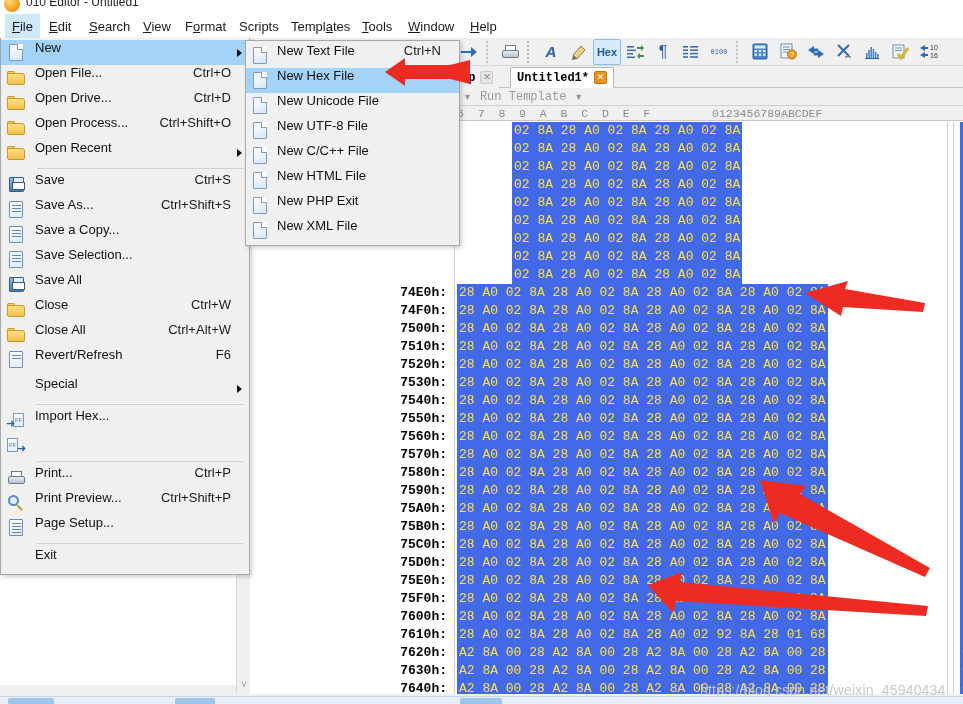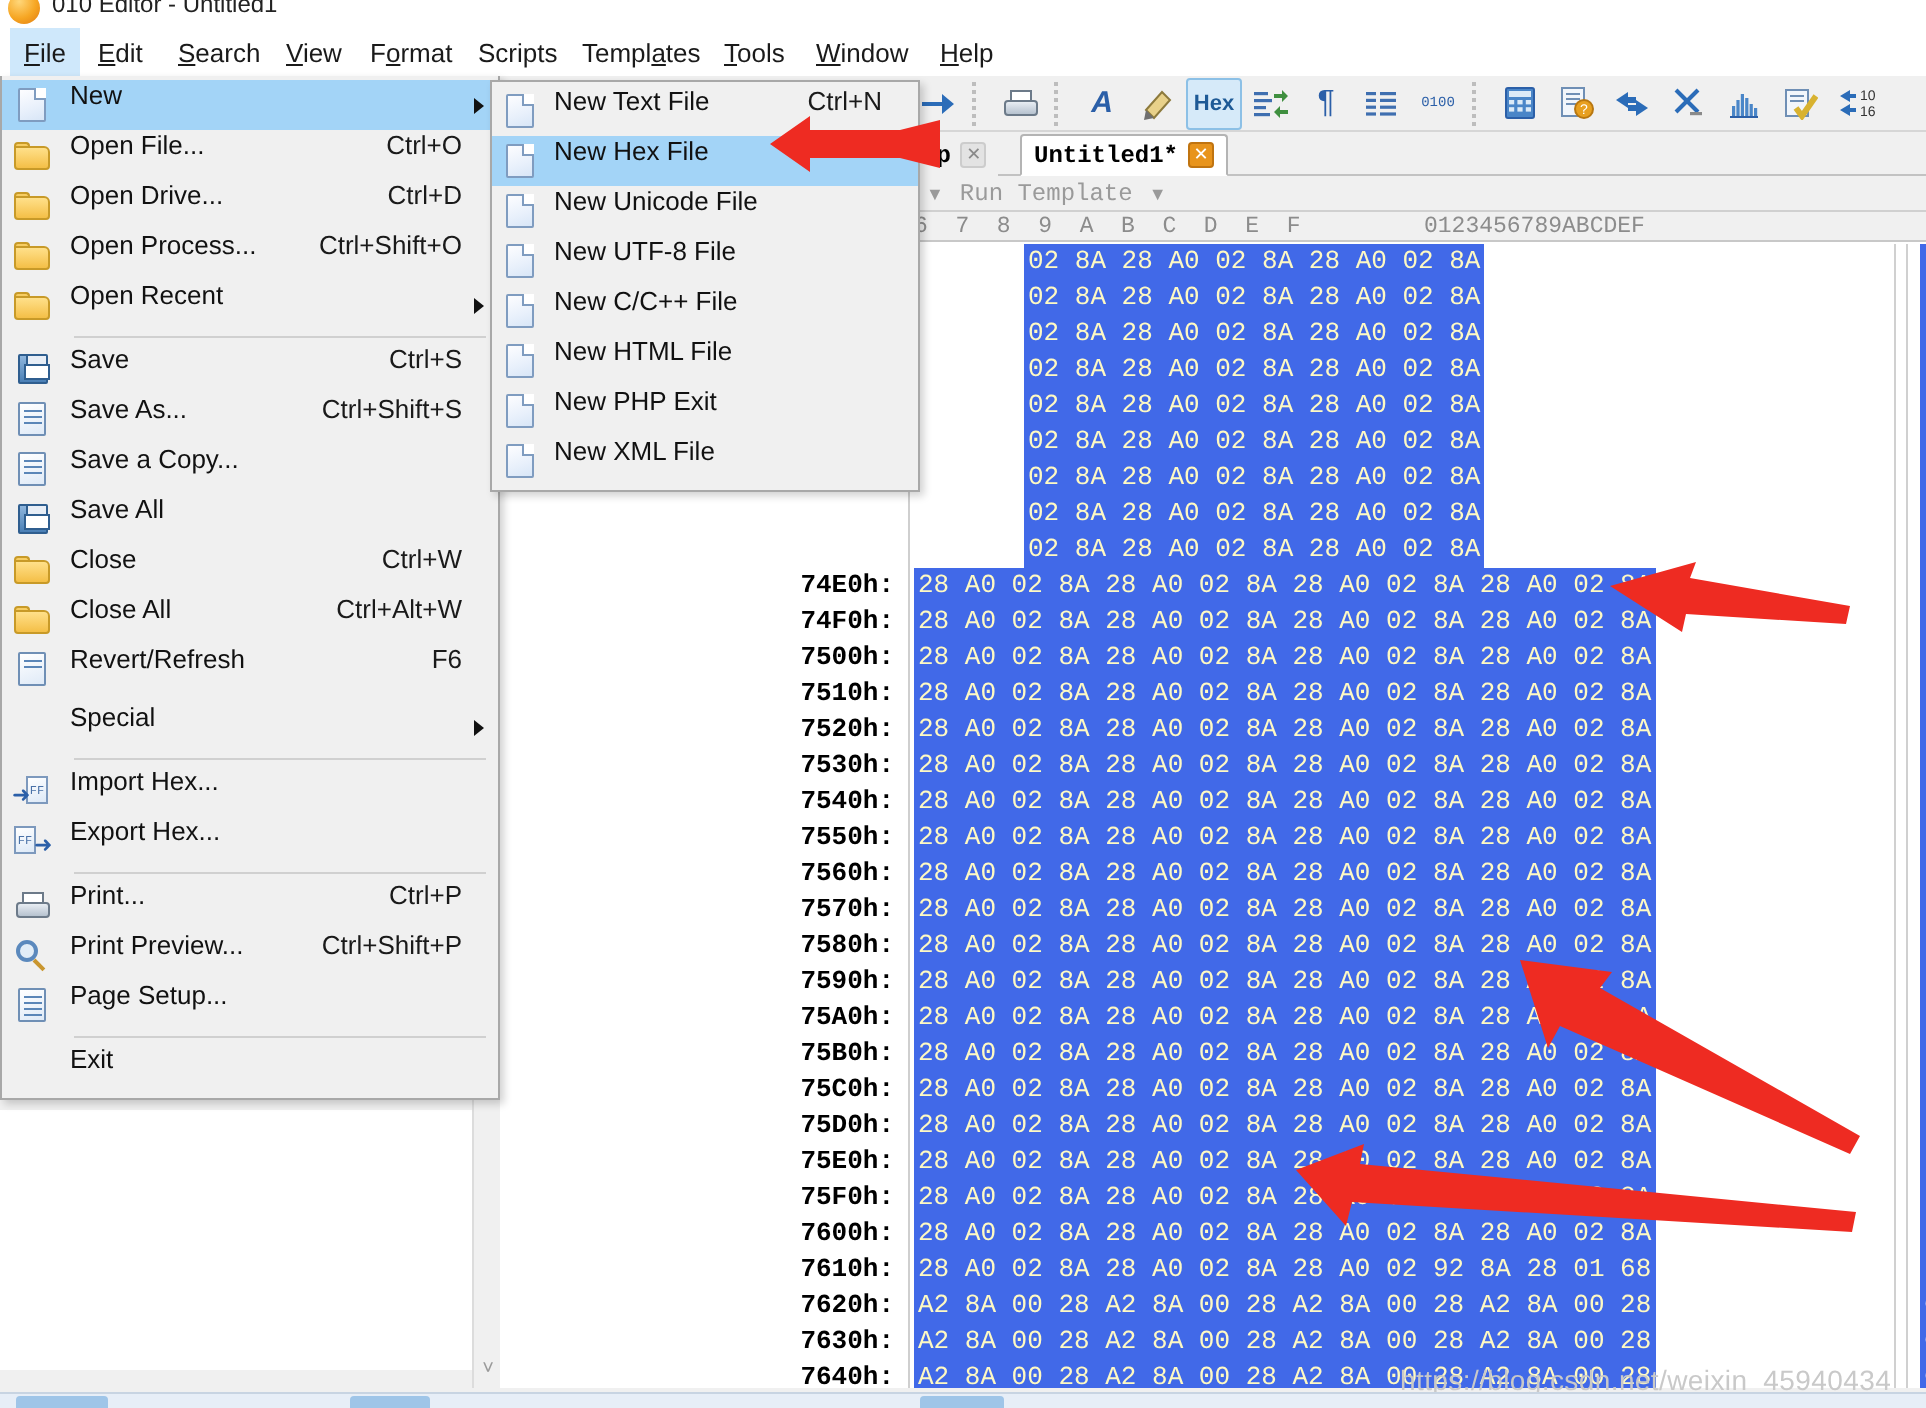--- a/index.html
+++ b/index.html
@@ -176,21 +176,21 @@
     position: absolute; left: 0; top: 0;
     width: 203px;
     text-align: right;
     padding-right: 6px;
     color: #000000;
     background: #ffffff;
     font-weight: bold;
   }
   .hexcells {
     position: absolute; left: 207px; top: 0;
-    color: #fef9c3;
+    color: #fde047;
     background: #4169e8;
     padding: 0 2px;
   }
   .asciicells {
     position: absolute; left: 710px; top: 0;
     color: #ffffff;
     background: #4169e8;
     padding: 0 2px;
   }
 
@@ -689,20 +689,30 @@
           <span class="docicon">
             <span class="ln" style="top:3px"></span>
             <span class="ln" style="top:6px"></span>
             <span class="ln" style="top:9px"></span>
           </span>
         </span>
       <span class="mlabel">Save a Copy...</span>
     </div>
     <div class="mrow">
       <span class="micon">
+          <span class="docicon">
+            <span class="ln" style="top:3px"></span>
+            <span class="ln" style="top:6px"></span>
+            <span class="ln" style="top:9px"></span>
+          </span>
+        </span>
+      <span class="mlabel">Save Selection...</span>
+    </div>
+    <div class="mrow">
+      <span class="micon">
           <span class="diskicon"></span>
         </span>
       <span class="mlabel">Save All</span>
     </div>
     <div class="mrow">
       <span class="micon">
           <span class="foldericon">
             <span class="tab2"></span>
             <span class="back"></span>
           </span>
@@ -750,21 +760,20 @@
       </span>
       <span class="mlabel">Import Hex...</span>
     </div>
     <div class="mrow">
       <span class="micon">
         <span class="hexioicon">
             <span class="pg" style="left:0px">FF</span>
             <span class="ar" style="left:10px">➜</span>
           </span>
       </span>
-      <span class="mlabel">Export Hex...</span>
     </div>
 
     <div class="msep"></div>
 
     <div class="mrow">
       <span class="micon">
           <span class="printicon">
             <span class="paper"></span>
             <span class="body"></span>
           </span>

